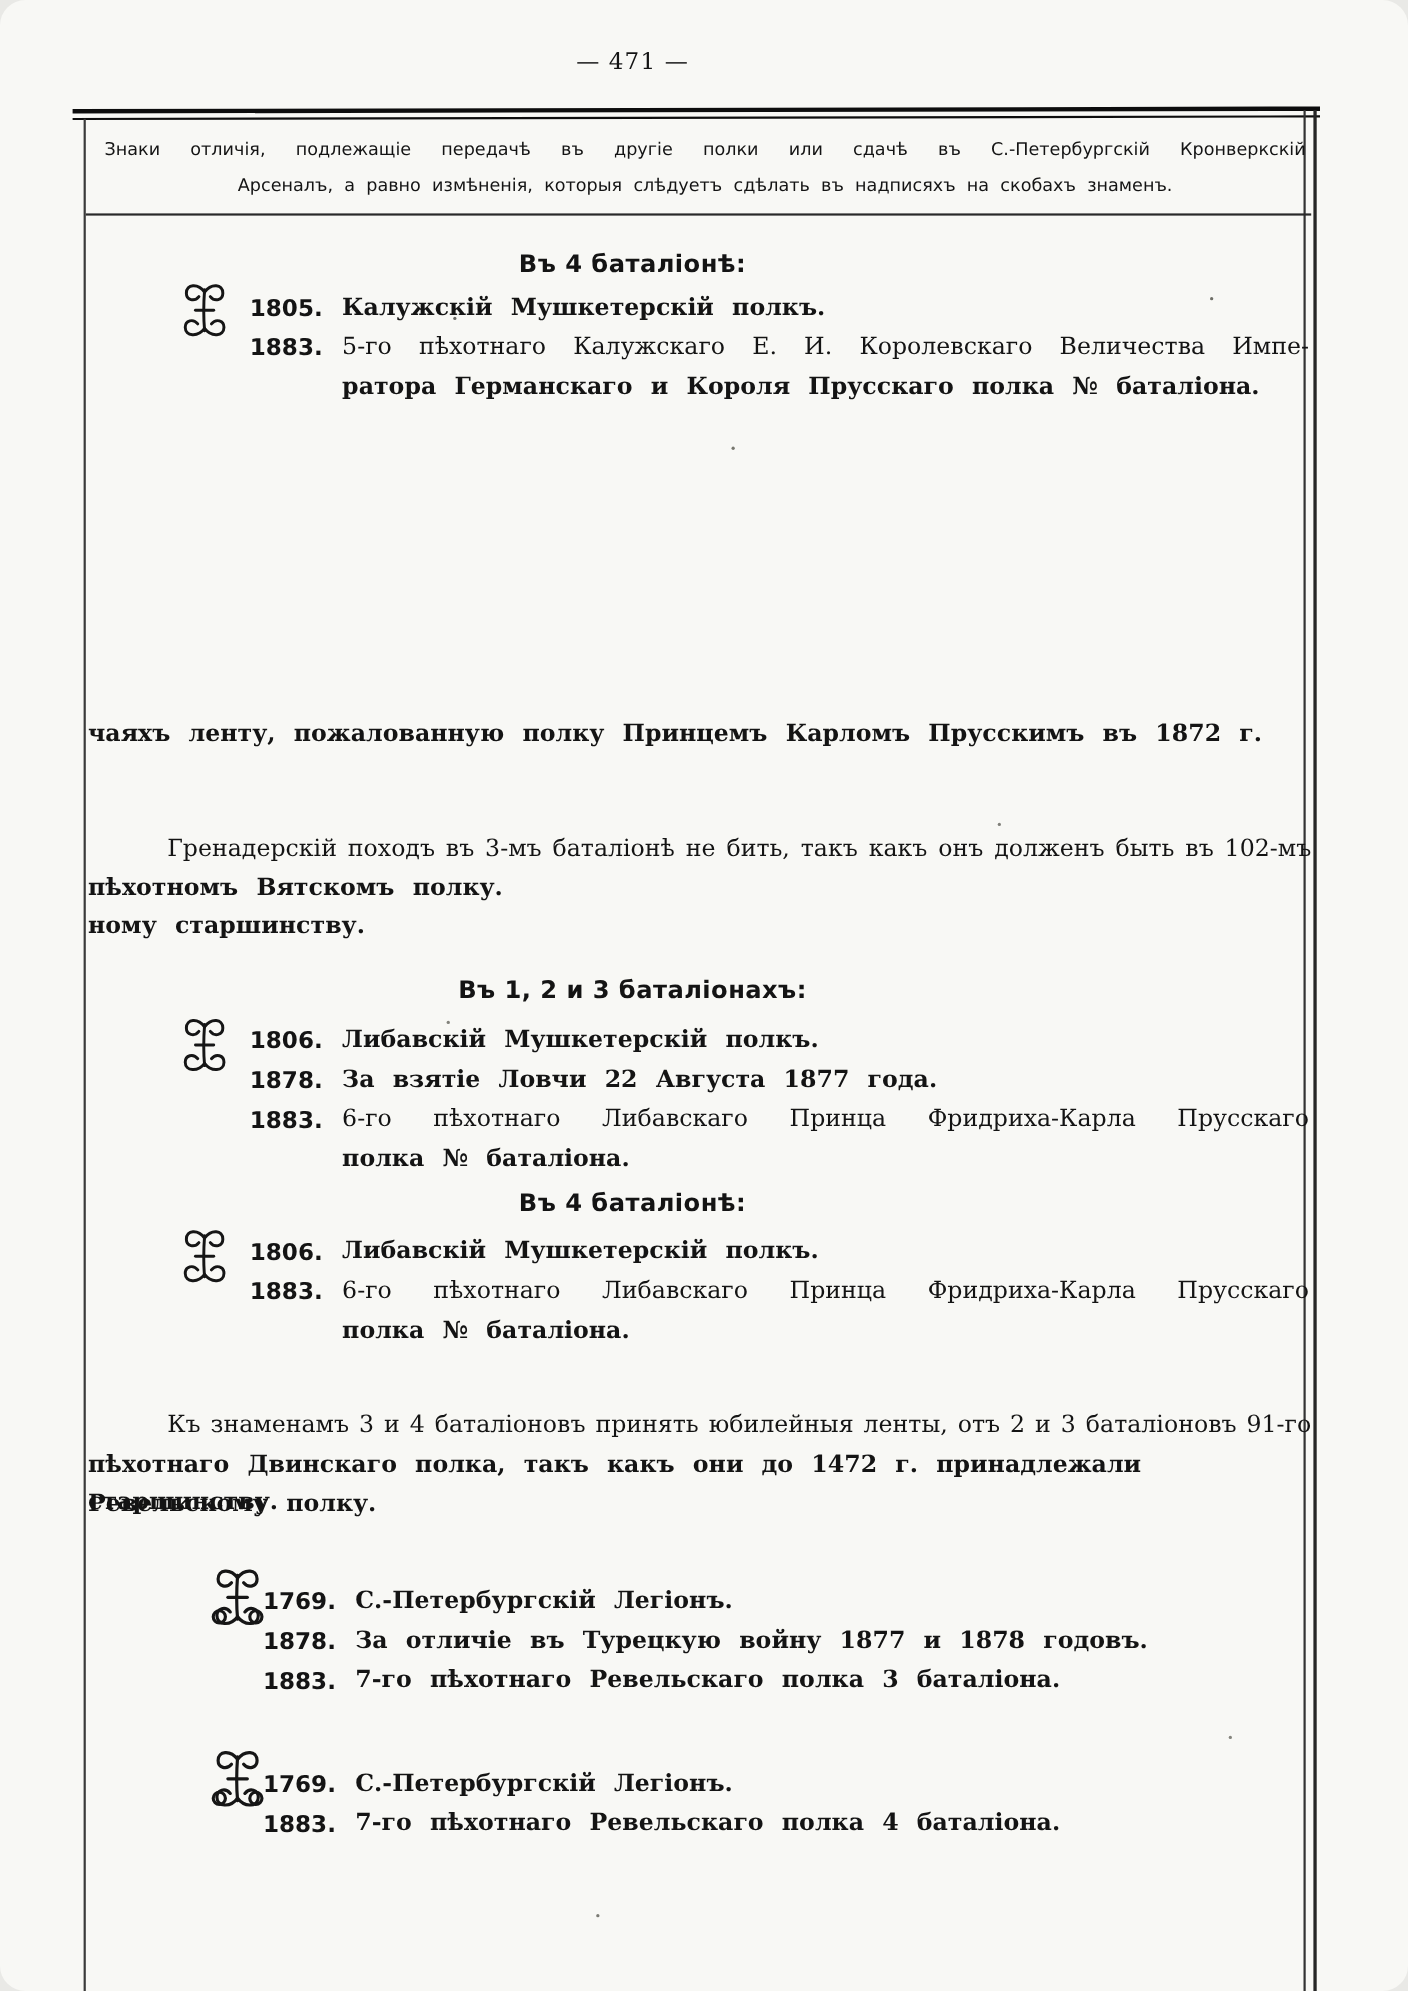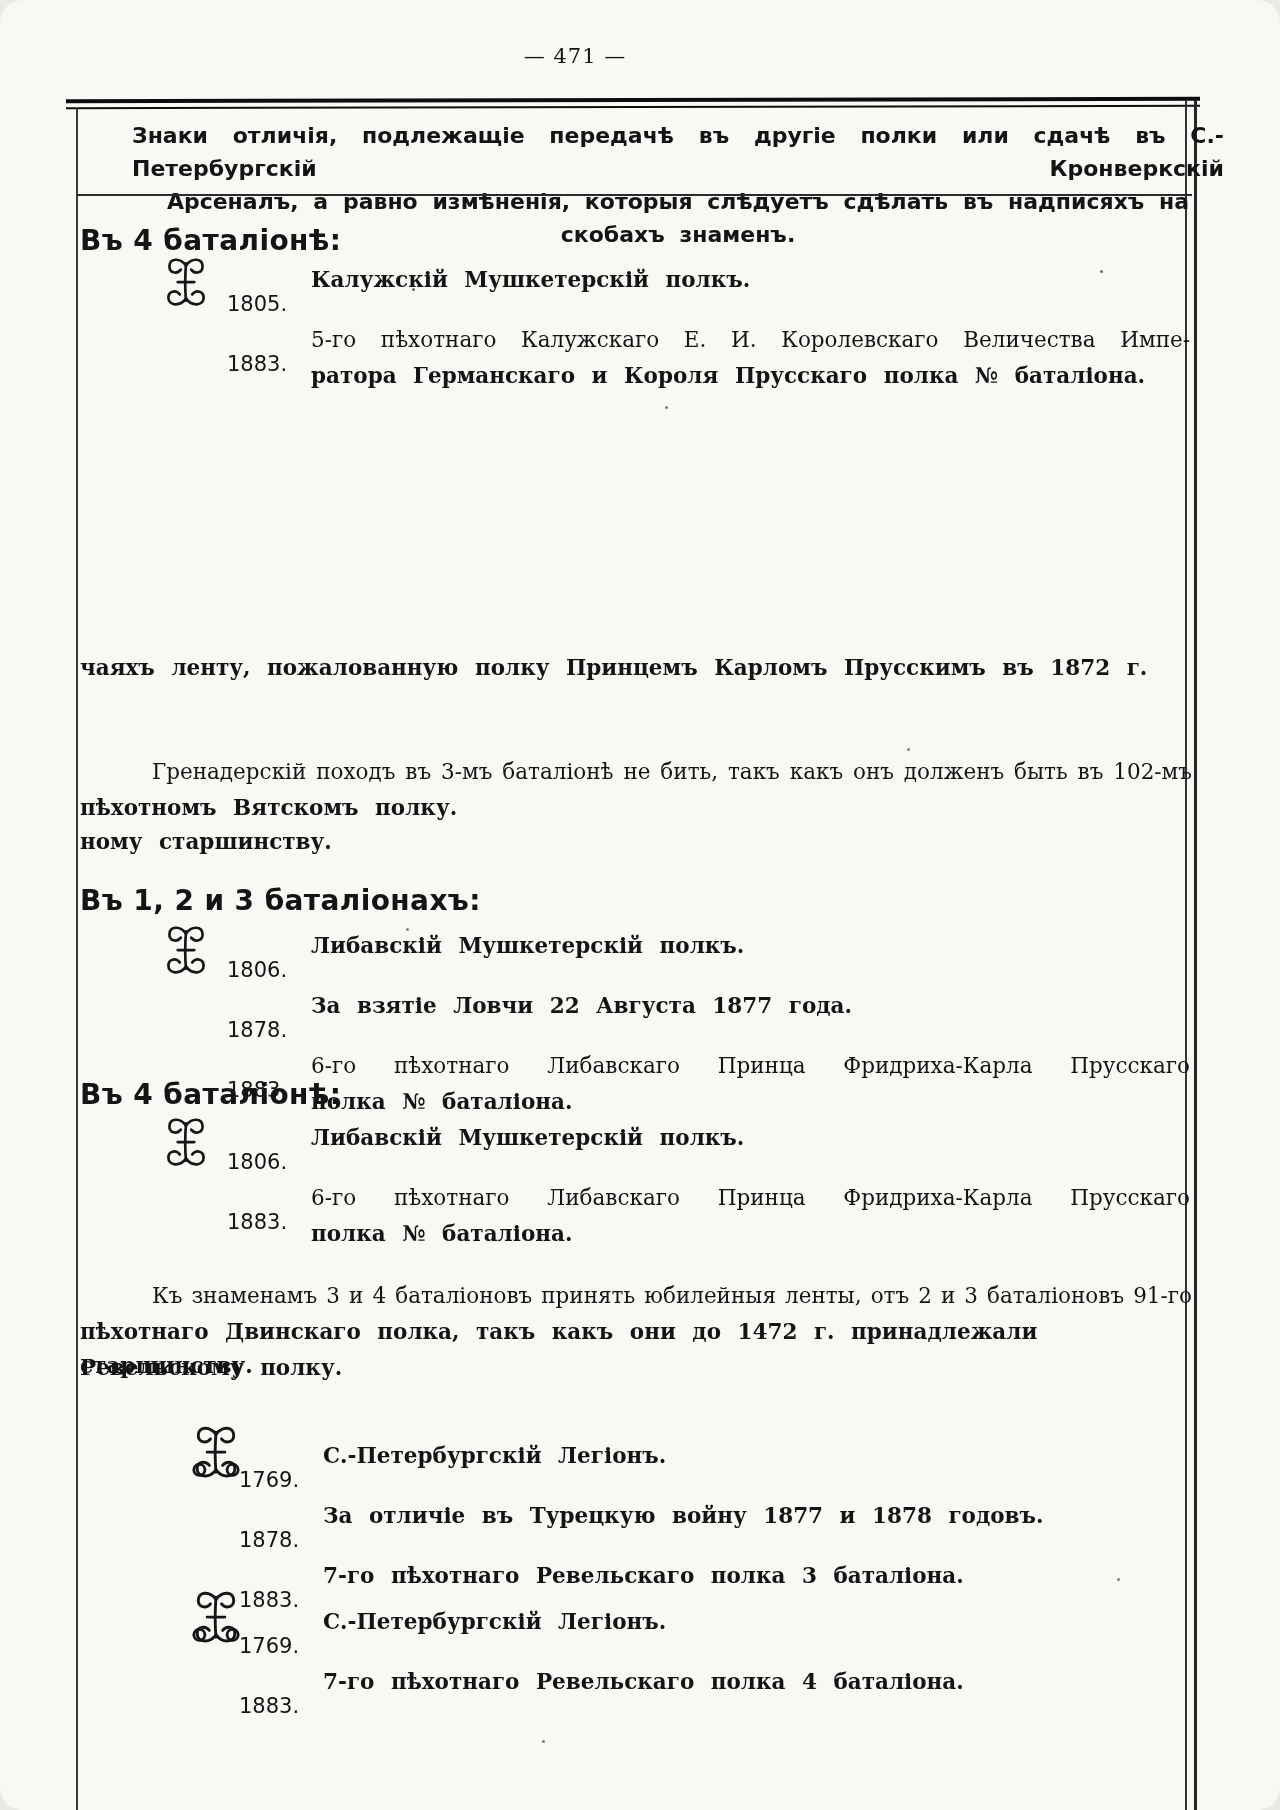--- a/index.html
+++ b/index.html
@@ -17,37 +17,37 @@
   .rule-top-a{left:66px;top:98px;width:1134px;height:4px;transform:rotate(-0.12deg);}
   .rule-top-b{left:66px;top:106px;width:1134px;height:2px;transform:rotate(-0.12deg);}
   .rule-under-head{left:78px;top:194px;width:1114px;height:2px;background:#2a2a2a;}
   .vline{position:absolute;background:#262626;}
   .vline-left{left:76px;top:108px;width:2px;height:1702px;background:#3a3a3a;}
   .vline-right-a{left:1194px;top:100px;width:3px;height:1710px;}
   .vline-right-b{left:1185px;top:100px;width:2px;height:1710px;background:#333;}
   .boxhead{
     position:absolute;left:95px;top:119px;width:1092px;
     font-family:"DejaVu Sans","Liberation Sans",sans-serif;
-    font-weight:700;font-size:22px;line-height:33px;margin-left:37px;
+    font-weight:400;font-size:16px;line-height:33px;
   }
   .bh-line{display:block;}
   .bh-justify{text-align:justify;text-align-last:justify;}
   .bh-center{text-align:center;word-spacing:0.32em;}
   .sec{
-    position:absolute;left:80px;width:990px;margin:0;
+    position:absolute;left:80px;width:990px;margin:0;text-align:center;
     font-family:"DejaVu Sans","Liberation Sans",sans-serif;
-    font-weight:700;font-size:28px;line-height:30px;letter-spacing:0.4px;
+    font-weight:700;font-size:22px;line-height:30px;letter-spacing:0.4px;
   }
   .entries{position:absolute;left:227px;width:963px;}
   .entries.shift{left:239px;width:951px;}
   .erow{display:flex;align-items:flex-start;}
   .eyear{
     flex:0 0 84px;width:84px;
     font-family:"DejaVu Sans","Liberation Sans",sans-serif;
-    font-weight:400;font-size:21px;line-height:36px;margin-top:24px;
+    font-weight:700;font-size:21px;line-height:36px;
   }
   .etext{flex:1;font-size:21.5px;}
   .eline{display:block;line-height:36px;}
   .el-just{text-align:justify;text-align-last:justify;}
   .el-last{word-spacing:0.42em;font-weight:bold;}
   .para{position:absolute;left:80px;width:1112px;font-size:21.5px;}
   .pline{display:block;line-height:36px;}
   .p-first{text-indent:72px;}
   .mono{position:absolute;}
   .mono path,.mono circle{stroke:#161616;stroke-width:2.6;fill:none;stroke-linecap:round;}

